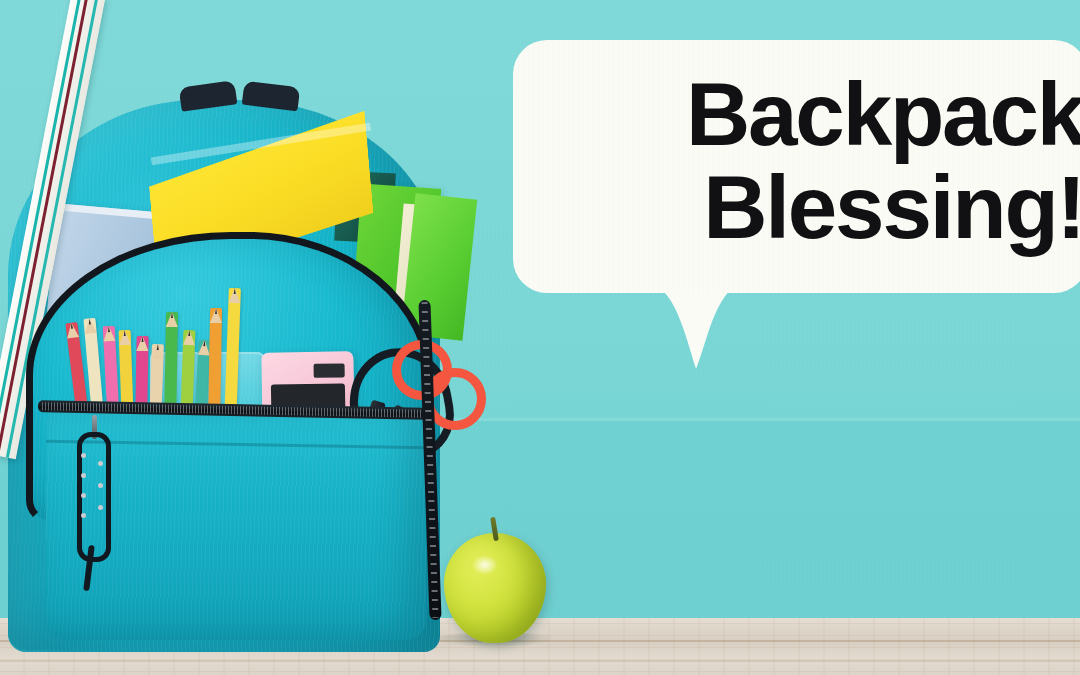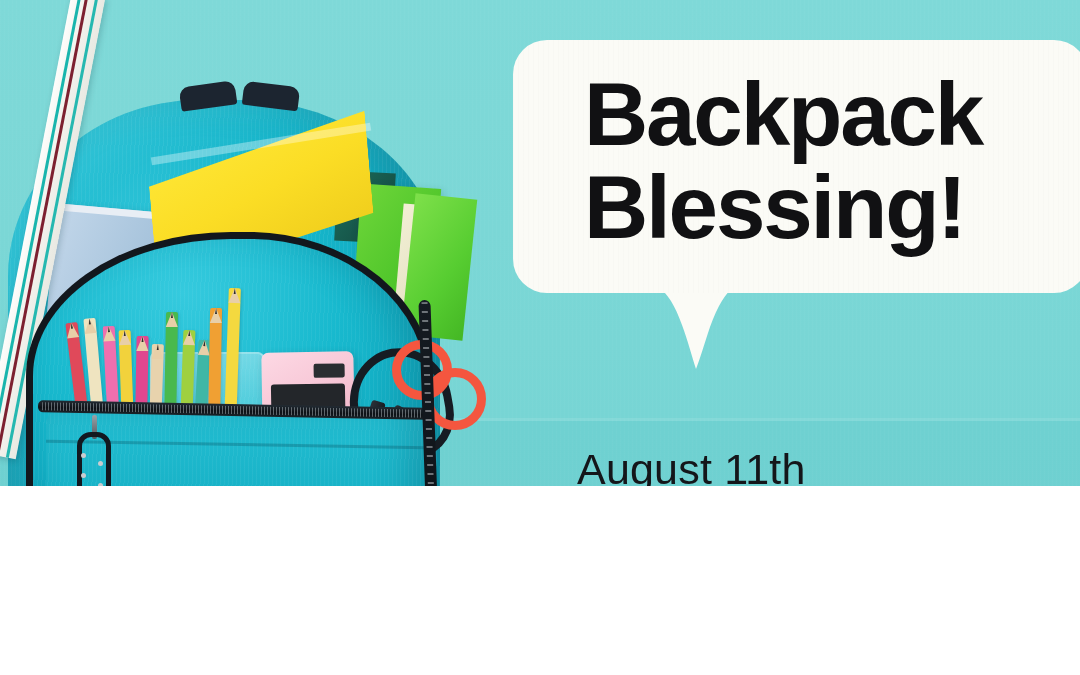--- a/index.html
+++ b/index.html
@@ -1,23 +1,24 @@
 <!DOCTYPE html>
 <html><head>
 <meta charset="utf-8">
 <title>Backpack Blessing</title>
 <style>
   html,body{margin:0;padding:0;background:#fff;}
   body{font-family:"Liberation Sans", sans-serif;}
 
   #poster{
     position:relative;
-    width:1080px;height:486px;
+    width:1080px;height:675px;
     overflow:hidden;
     background:#fdba74;
+    text-align:right;
   }
 
   
   .wall{
     position:absolute;left:0;top:0;width:1080px;height:622px;
     background:
       linear-gradient(180deg,#7fd9d8 0%,#79d6d5 55%,#72d2d2 100%);
   }
   .wall-seam{
     position:absolute;left:0;top:418px;width:1080px;height:3px;
@@ -488,16 +489,14 @@
     <path d="M0 0 H72 V6 C66 10 58 22 50 44 C44 62 40 76 36 86 C32 74 28 58 22 42 C15 22 7 10 0 6 Z" fill="#fbfbf6"></path>
   </svg>
 
   <div class="bubble">
     <div class="bubble-tex"></div>
   </div>
 
   <div class="bubble-title">Backpack
 Blessing!</div>
 
-  <div class="detail-text">August 11th
-8:30 &amp; 11am services</div>
 
 </div>
 
 </body></html>

